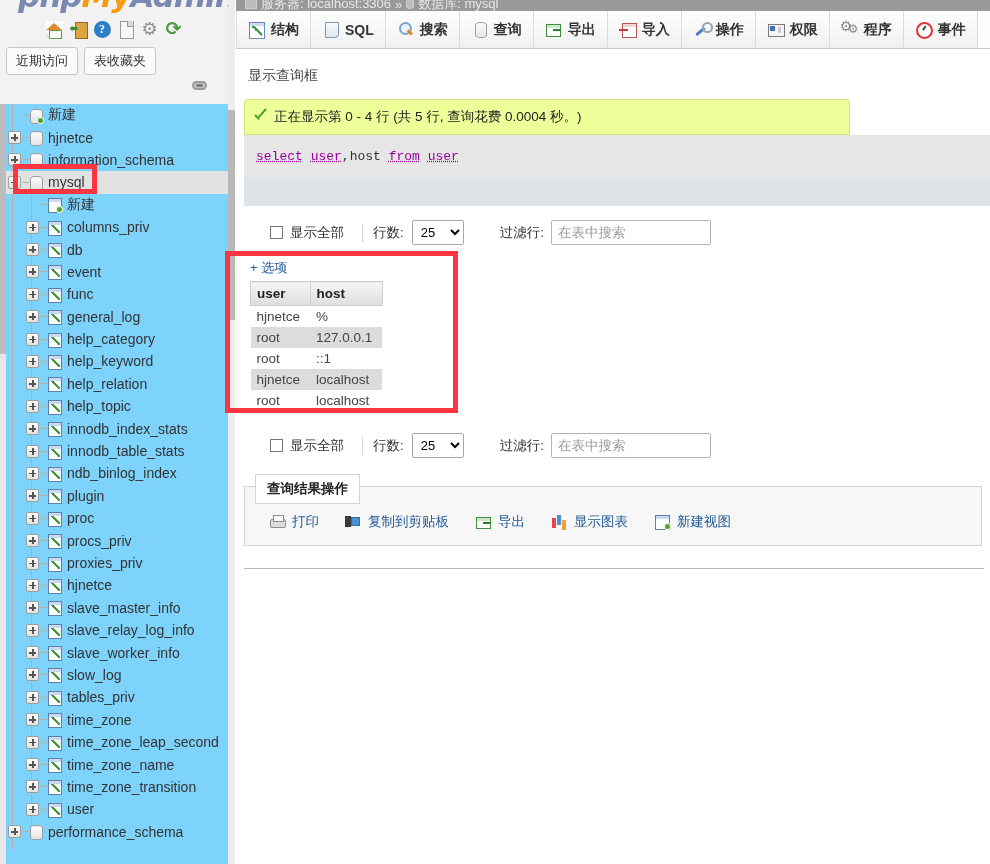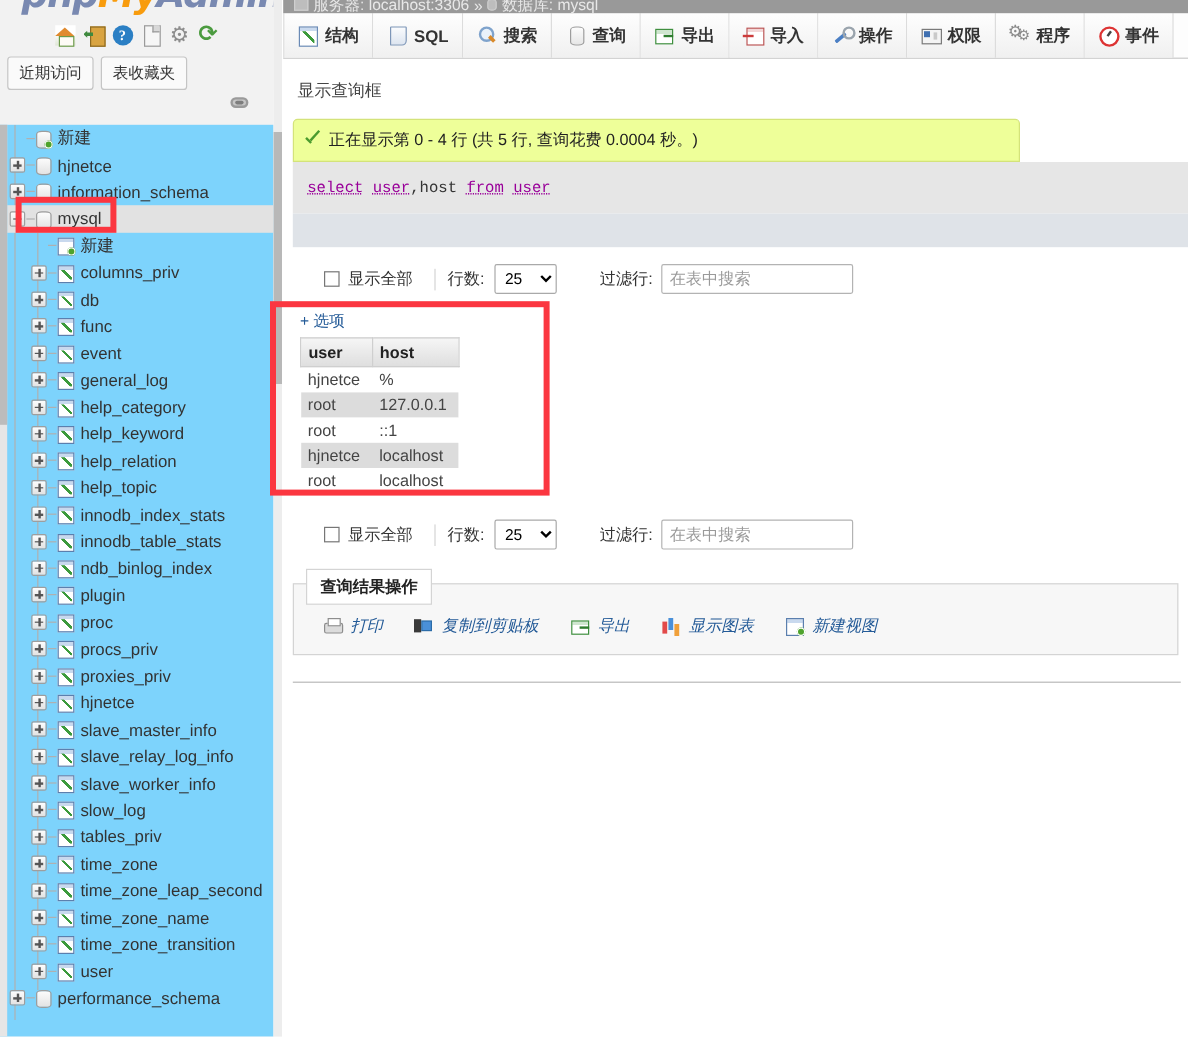--- a/index.html
+++ b/index.html
@@ -370,21 +370,20 @@
     position: absolute; left: 10px; top: -13px;
     background: #fff;
     border: 1px solid #d4d4d4;
     padding: 5px 11px;
     font-size: 13.5px; font-weight: bold; color: #222;
   }
   #query-ops-links {
     display: flex; align-items: center; gap: 26px;
     padding-left: 24px;
     font-size: 13.5px;
-    font-style: italic;
   }
   .qop { display: flex; align-items: center; gap: 6px; color: #235a97; cursor: pointer; }
   .qopic { width: 17px; height: 16px; position: relative; flex: 0 0 17px; }
   .qi-print::before{content:"";position:absolute;left:1px;top:5px;width:14px;height:7px;background:#dcdcdc;border:1px solid #8d8d8d;border-radius:2px;}
   .qi-print::after{content:"";position:absolute;left:4px;top:1px;width:9px;height:5px;background:#fff;border:1px solid #8d8d8d;}
   .qi-copy::before{content:"";position:absolute;left:0;top:2px;width:6px;height:11px;background:#3a3a3a;}
   .qi-copy::after{content:"";position:absolute;left:7px;top:4px;width:7px;height:7px;background:#4a90d9;box-shadow:0 0 0 1px #2b6ca8;}
   .qi-export::before{content:"";position:absolute;left:1px;top:3px;width:13px;height:10px;background:#fff;border:1px solid #3f8f3f;background-image:linear-gradient(#cfe6cf 0 3px,transparent 3px);}
   .qi-export::after{content:"";position:absolute;left:8px;top:8px;width:8px;height:2px;background:#2f7d2f;}
   .qi-chart::before{content:"";position:absolute;left:1px;top:4px;width:4px;height:10px;background:#e24a4a;box-shadow:5px -3px 0 0 #4a90d9, 10px 2px 0 0 #f0a03a;}
@@ -469,27 +468,27 @@
           <div class="tnode lvl2">
             <span class="plus expand"></span>
             <span class="hline"></span>
             <span class="tbl-ic"></span>
             <span>db</span>
           </div>
           <div class="tnode lvl2">
             <span class="plus expand"></span>
             <span class="hline"></span>
             <span class="tbl-ic"></span>
+            <span>event</span>
+          </div>
+          <div class="tnode lvl2">
+            <span class="plus expand"></span>
+            <span class="hline"></span>
+            <span class="tbl-ic"></span>
             <span>func</span>
-          </div>
-          <div class="tnode lvl2">
-            <span class="plus expand"></span>
-            <span class="hline"></span>
-            <span class="tbl-ic"></span>
-            <span>event</span>
           </div>
           <div class="tnode lvl2">
             <span class="plus expand"></span>
             <span class="hline"></span>
             <span class="tbl-ic"></span>
             <span>general_log</span>
           </div>
           <div class="tnode lvl2">
             <span class="plus expand"></span>
             <span class="hline"></span>

